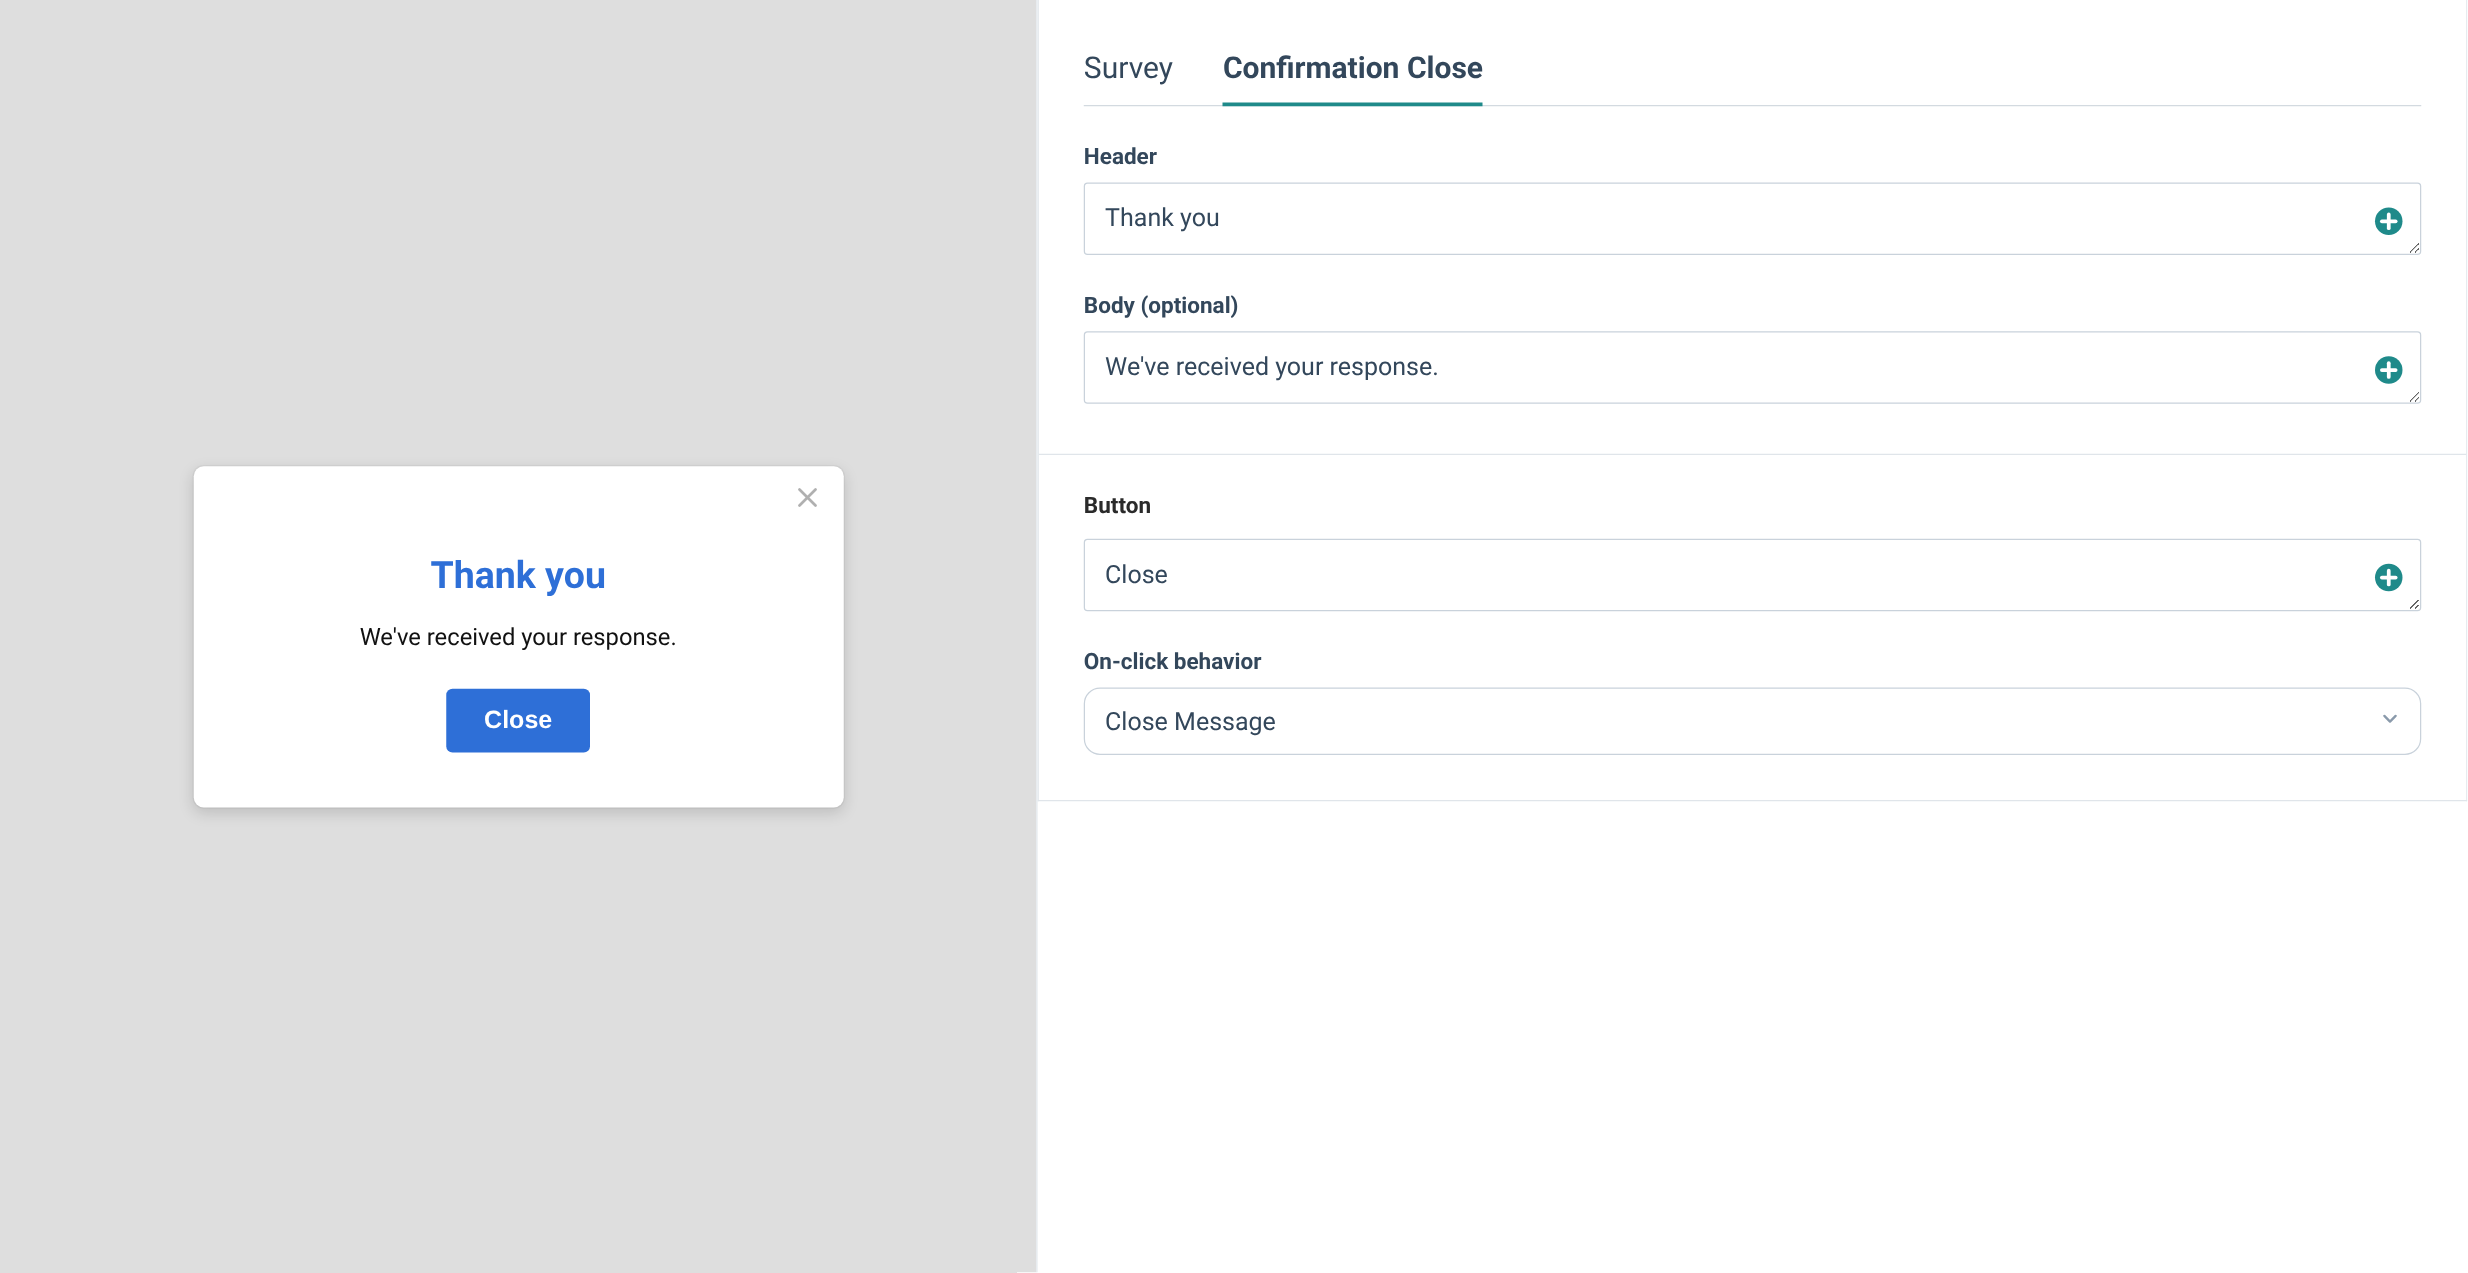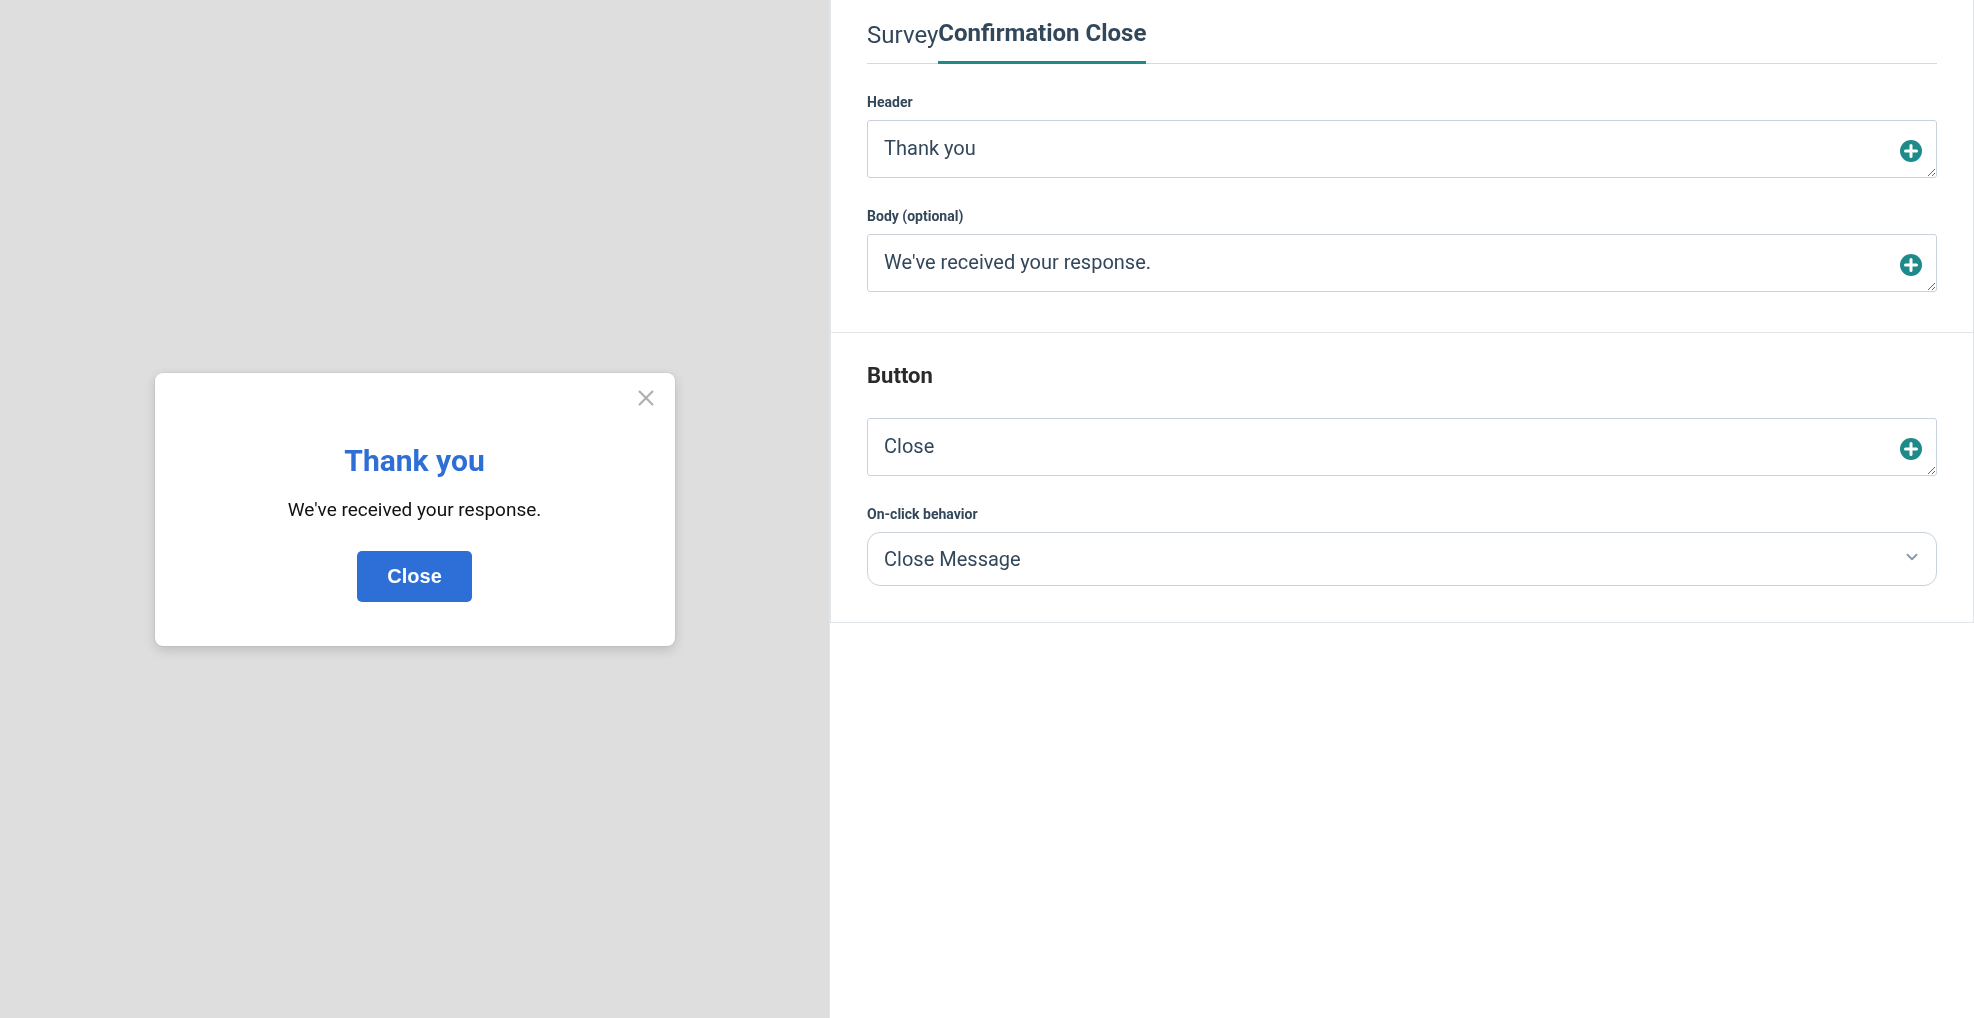--- a/index.html
+++ b/index.html
@@ -70,50 +70,51 @@
     background: #FFFFFF;
     border-left: 1px solid #E0E5EA;
     overflow-y: auto;
   }
   .editor-inner {
     border: 1px solid #E0E5EA;
     border-top: none;
   }
   .tabs {
     display: flex;
-    padding: 19px 36px 0 36px;
+    padding: 40px 36px 0 36px;
     border-bottom: 1px solid #D3DAE0;
+    gap: 40px;
     margin: 0 36px;
-    padding-left:0; padding-right:0;align-items:center;
+    padding-left:0; padding-right:0;
   }
   .tabs > div {
     font-size: 24px;
     padding-bottom: 14px;
     cursor: pointer;
     color: #33475B;
     margin-bottom: -1px;
   }
   .tabs > div.active {
     font-weight: 700;
     border-bottom: 3px solid #1F8A8A;
   }
   .section {
     padding: 30px 36px 36px 36px;
   }
   .section + .section { border-top: 1px solid #E0E5EA; }
   .section-title {
-    font-size: 22px;
+    font-size: 18px;
     font-weight: 700;
     color: #2A2A2A;
-    margin: 0 0 30px 0;
+    margin: 0 0 16px 0;
   }
   .field { margin-bottom: 26px; }
   .field:last-child { margin-bottom: 0; }
   .field-label {
-    font-size: 14px;
+    font-size: 18px;
     font-weight: 700;
     color: #33475B;
     margin-bottom: 10px;
   }
   .textwrap {
     position: relative;
   }
   .textwrap textarea {
     width: 100%;
     border: 1px solid #C9D2DB;

